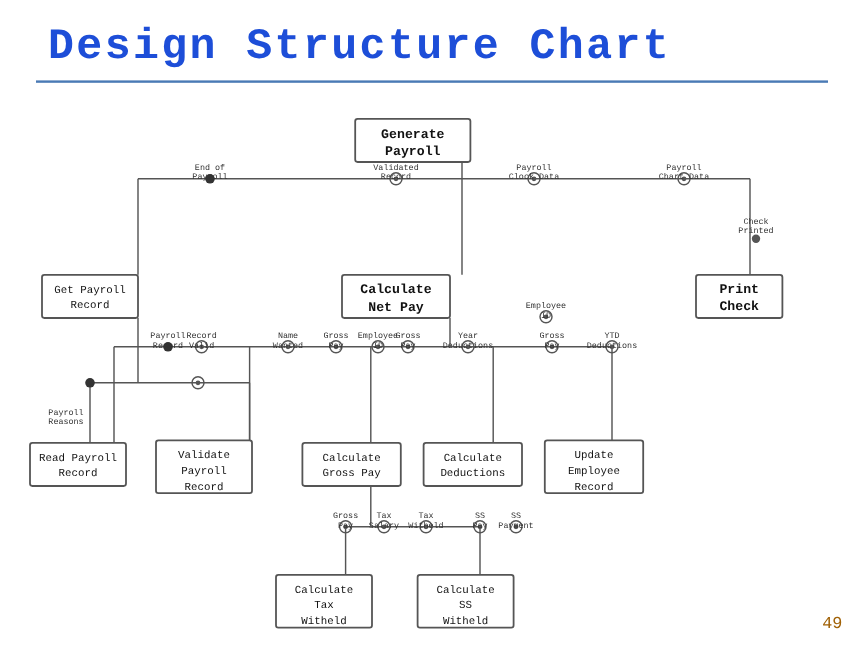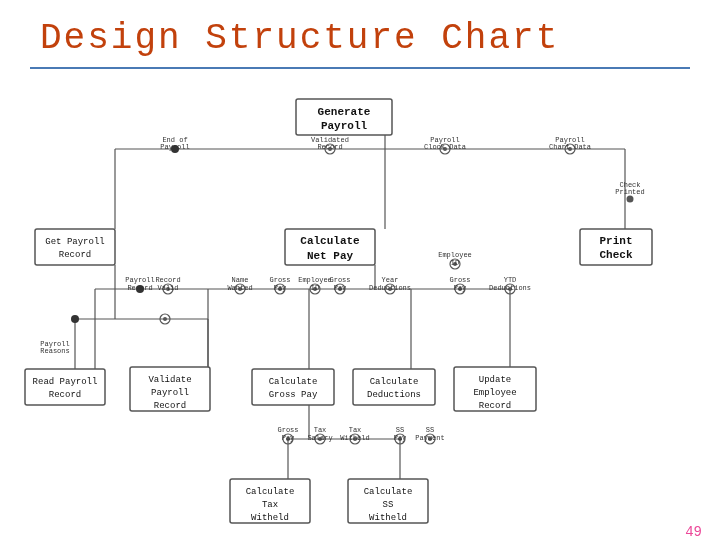--- a/index.html
+++ b/index.html
@@ -6,48 +6,48 @@
     body {
       width: 720px;
       height: 540px;
       background: #fff;
       font-family: 'Courier New', Courier, monospace;
       overflow: hidden;
       position: relative;
     }
     #page-title {
       font-size: 36px;
-      font-weight: normal;
+      font-weight: bold;
       padding: 18px 26px 8px 40px;
       letter-spacing: 2px;
-      color: #c2410c;
+      color: #1d4ed8;
     }
     .title-underline {
       height: 2px;
       background: #4a7ab5;
       margin: 0 30px;
     }
     .chart-area {
       position: relative;
       width: 720px;
       height: 460px;
       overflow: hidden;
     }
     svg.chart-svg {
       position: absolute;
       top: 0; left: 0;
       width: 720px;
       height: 460px;
     }
     .page-number {
       position: absolute;
-      bottom: 0;
+      bottom: 12px;
       right: 18px;
       font-size: 14px;
-      color: #ec4899;
+      color: #a16207;
     }
     
     .node-box {
       fill: #fff;
       stroke: #555;
       stroke-width: 1.5;
     }
     .node-text {
       font-family: 'Courier New', Courier, monospace;
       font-size: 9px;

